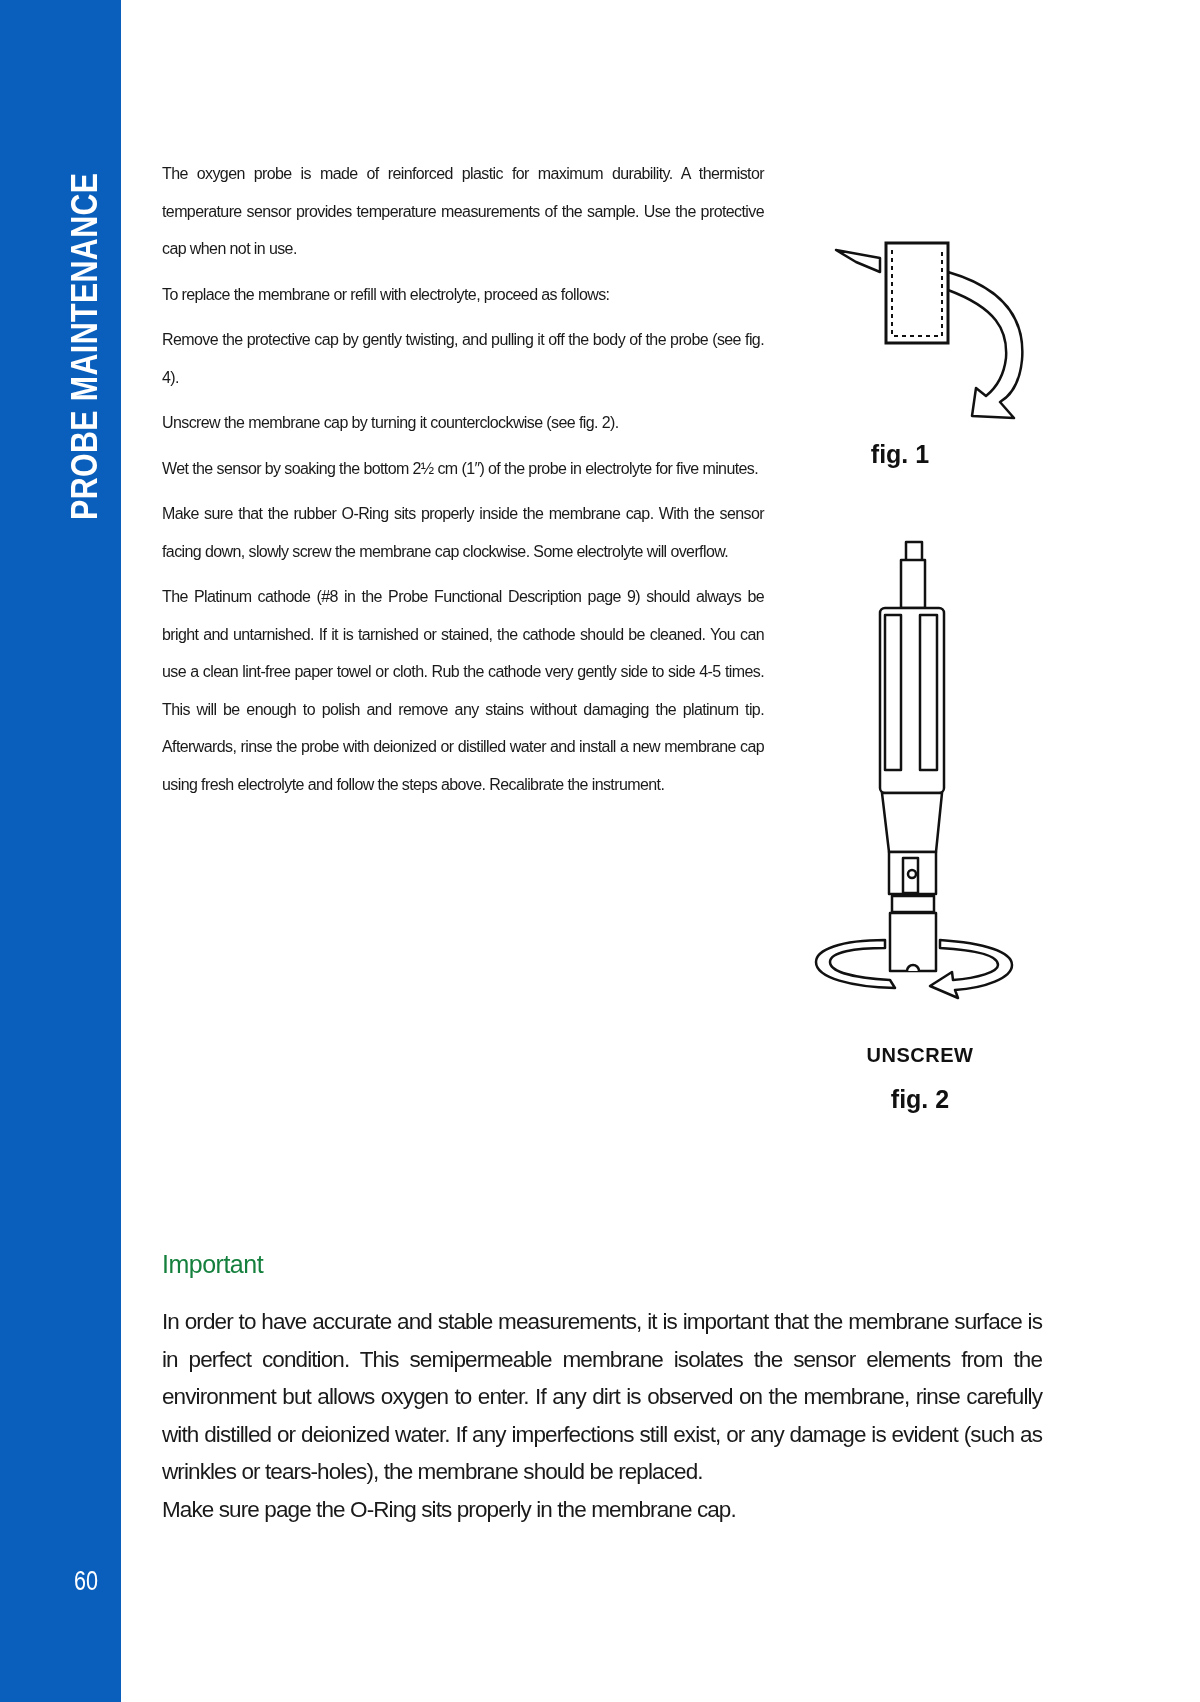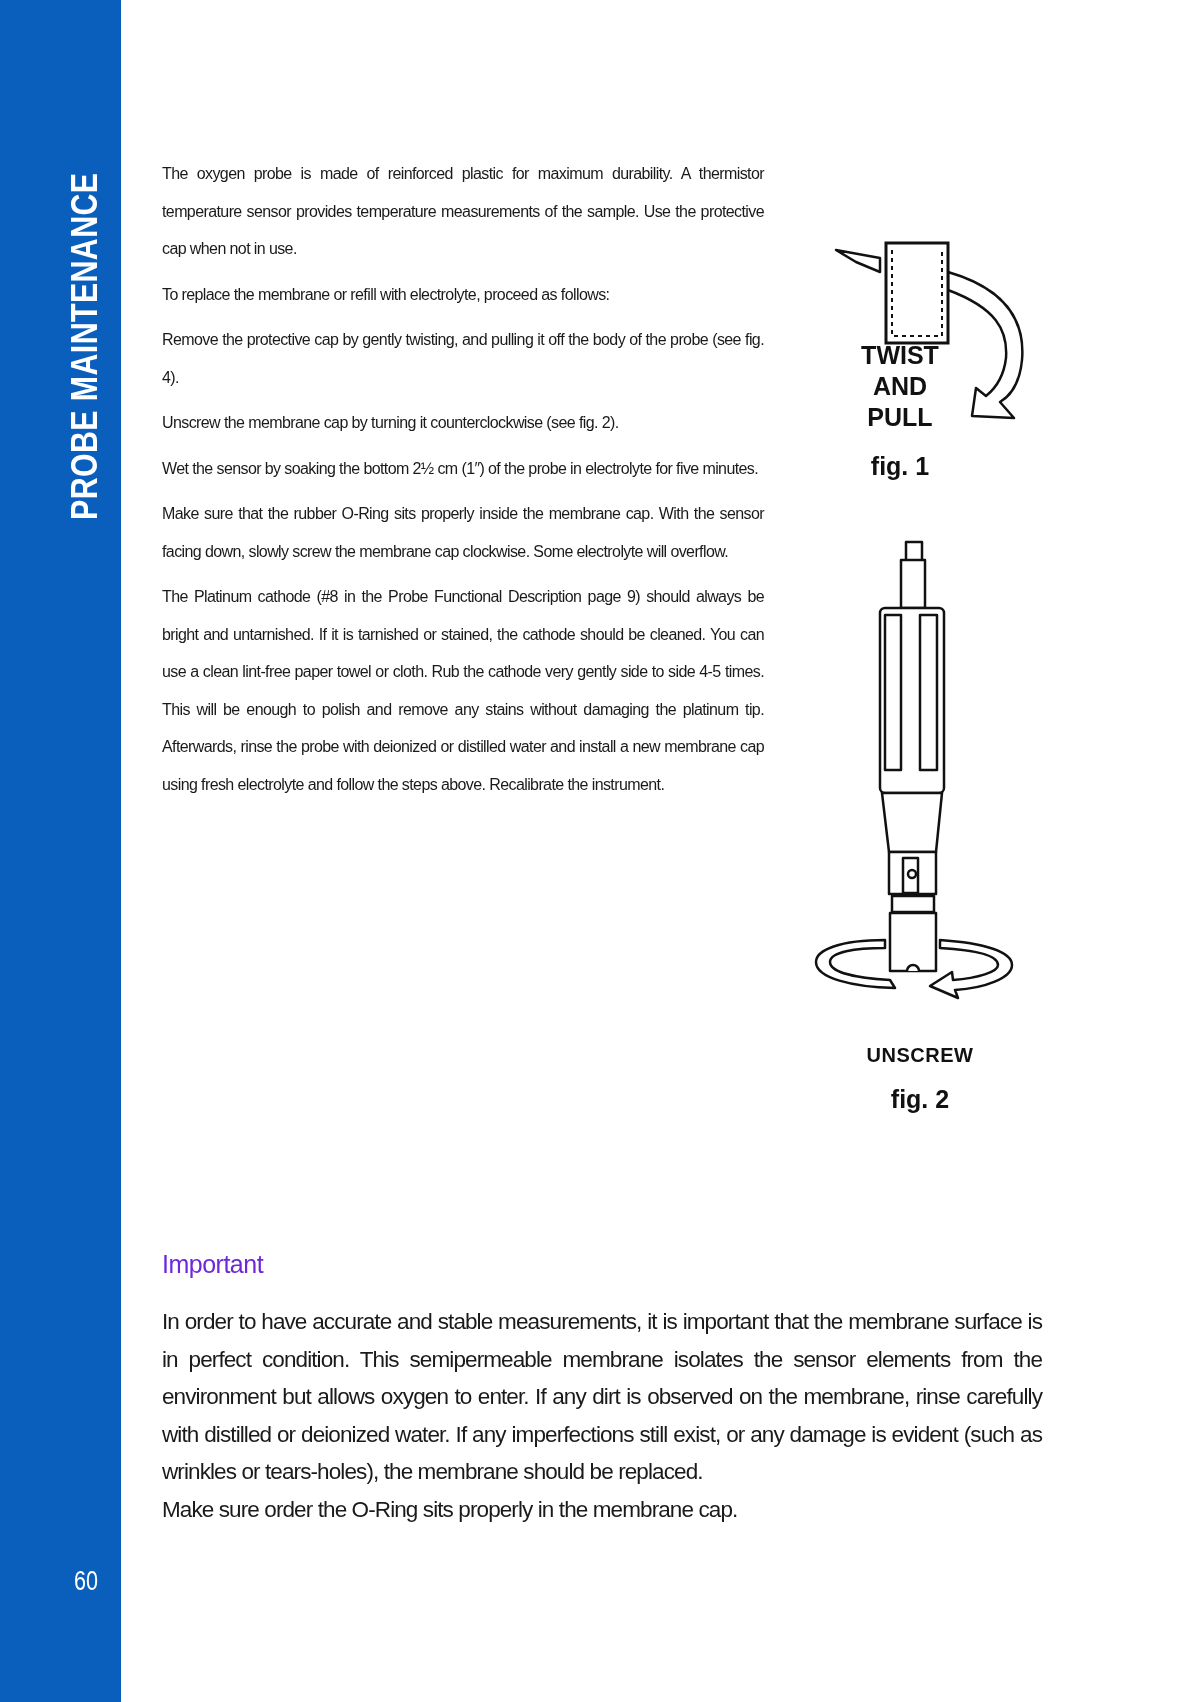--- a/index.html
+++ b/index.html
@@ -8,21 +8,21 @@
   .sidebar { position:absolute; left:0; top:0; width:121px; height:1702px; background:#0a5fbd; }
   .section-title { position:absolute; left:64px; top:520px; transform-origin:0 0; transform:rotate(-90deg);
          color:#ffffff; font-family:"Liberation Sans", sans-serif; font-weight:bold; font-size:37px;
          letter-spacing:0.5px; white-space:nowrap; transform:rotate(-90deg) scaleX(0.82); }
   .page-number { position:absolute; left:74px; top:1566px; color:#ffffff; font-size:27px;
          font-family:"Liberation Sans", sans-serif; transform:scaleX(0.8); transform-origin:0 0; }
   .body-col { position:absolute; left:162px; top:155px; width:602px; }
   .para { margin:0 0 8px 0; font-size:16px; line-height:37.5px; color:#1a1a1a;
           text-align:justify; font-family:"Liberation Sans Narrow","Liberation Sans", sans-serif;
           letter-spacing:-0.6px; }
-  .important-heading { position:absolute; left:162px; top:1250px; color:#6d28d9; font-size:25px;
+  .important-heading { position:absolute; left:162px; top:1250px; color:#15803d; font-size:25px;
           font-family:"Liberation Sans", sans-serif; letter-spacing:-0.5px; }
   .important-body { position:absolute; left:162px; top:1303px; width:880px; font-size:22.5px;
           line-height:37.5px; color:#1a1a1a; text-align:justify; letter-spacing:-0.9px; }
   .important-body p { margin:0; }
   .fig { position:absolute; }
   .fig-label { font-family:"Liberation Sans", sans-serif; font-weight:bold; color:#111; text-align:center; }
 </style>
 </head>
 <body>
 
@@ -37,39 +37,34 @@
   <p class="para">Remove the protective cap by gently twisting, and pulling it off the body of the probe (see fig. 4).</p>
   <p class="para">Unscrew the membrane cap by turning it counterclockwise (see fig. 2).</p>
   <p class="para">Wet the sensor by soaking the bottom 2½ cm (1″) of the probe in electrolyte  for five minutes.</p>
   <p class="para">Make sure that the rubber O-Ring sits properly inside the membrane cap. With the sensor facing down, slowly screw the membrane cap clockwise. Some electrolyte will overflow.</p>
   <p class="para">The Platinum cathode (#8 in the Probe Functional Description page 9) should always be bright and untarnished. If it is tarnished or stained, the cathode should be cleaned. You can use a clean lint-free paper towel or cloth. Rub the cathode very gently side to side 4-5 times. This will be enough to polish and remove any stains without damaging the platinum tip. Afterwards, rinse the probe with deionized or distilled water and install a new membrane cap using fresh electrolyte and follow the steps above. Recalibrate the instrument.</p>
 </div>
 
 <div class="important-heading">Important</div>
 <div class="important-body">
   <p>In order to have accurate and stable measurements, it is important that the  membrane surface is in perfect condition. This semipermeable membrane isolates the sensor elements from the environment but allows oxygen  to enter. If any dirt is observed on the membrane, rinse carefully with distilled or deionized water. If any imperfections still exist, or any damage is evident (such as wrinkles or tears-holes), the membrane should be replaced.</p>
-  <p>Make sure order the O-Ring sits properly in the membrane cap.</p>
+  <p>Make sure page the O-Ring sits properly in the membrane cap.</p>
 </div>
 
 <div class="fig" style="left:800px; top:230px; width:240px; height:290px;">
   <svg width="240" height="200" viewBox="0 0 240 200" style="position:absolute; left:0; top:0;">
 
     <polygon points="80,28 36,20 56,32 80,42" fill="#fff" stroke="#111" stroke-width="2.5" stroke-linejoin="round"></polygon>
 
     <path d="M148,42 C210,60 225,95 222,130 C220,150 212,165 200,172 L214,188 L172,186 L176,158 L186,166 C196,158 204,145 206,128 C208,100 196,78 148,60 Z" fill="#fff" stroke="#111" stroke-width="2.5" stroke-linejoin="round"></path>
 
     <rect x="86" y="13" width="62" height="100" fill="#fff" stroke="#111" stroke-width="3"></rect>
     <path d="M92,20 L92,106 L142,106 L142,20" fill="none" stroke="#111" stroke-width="2" stroke-dasharray="4,4"></path>
   </svg>
-  <div class="fig-label" style="position:absolute; left:40px; top:110px; width:120px; font-size:25px; line-height:31px;">
-    <div>TWIST</div>
-    <div>AND</div>
-    <div>PULL</div>
-  </div>
-  <div class="fig-label" style="position:absolute; left:40px; top:222px; width:120px; font-size:25px;text-align:center;">fig. 1</div>
+  <div class="fig-label" style="position:absolute; left:40px; top:210px; width:120px; font-size:25px;text-align:center;">fig. 1</div>
 </div>
 
 <div class="fig" style="left:800px; top:540px; width:240px; height:670px;">
   <svg width="240" height="590" viewBox="0 0 240 590" style="position:absolute; left:0; top:0;">
     <g fill="#fff" stroke="#111" stroke-width="2.5" stroke-linejoin="round">
 
       <rect x="106" y="2" width="16" height="20"></rect>
       <rect x="101" y="20" width="24" height="48"></rect>
 
       <rect x="80" y="68" width="64" height="185" rx="5"></rect>

